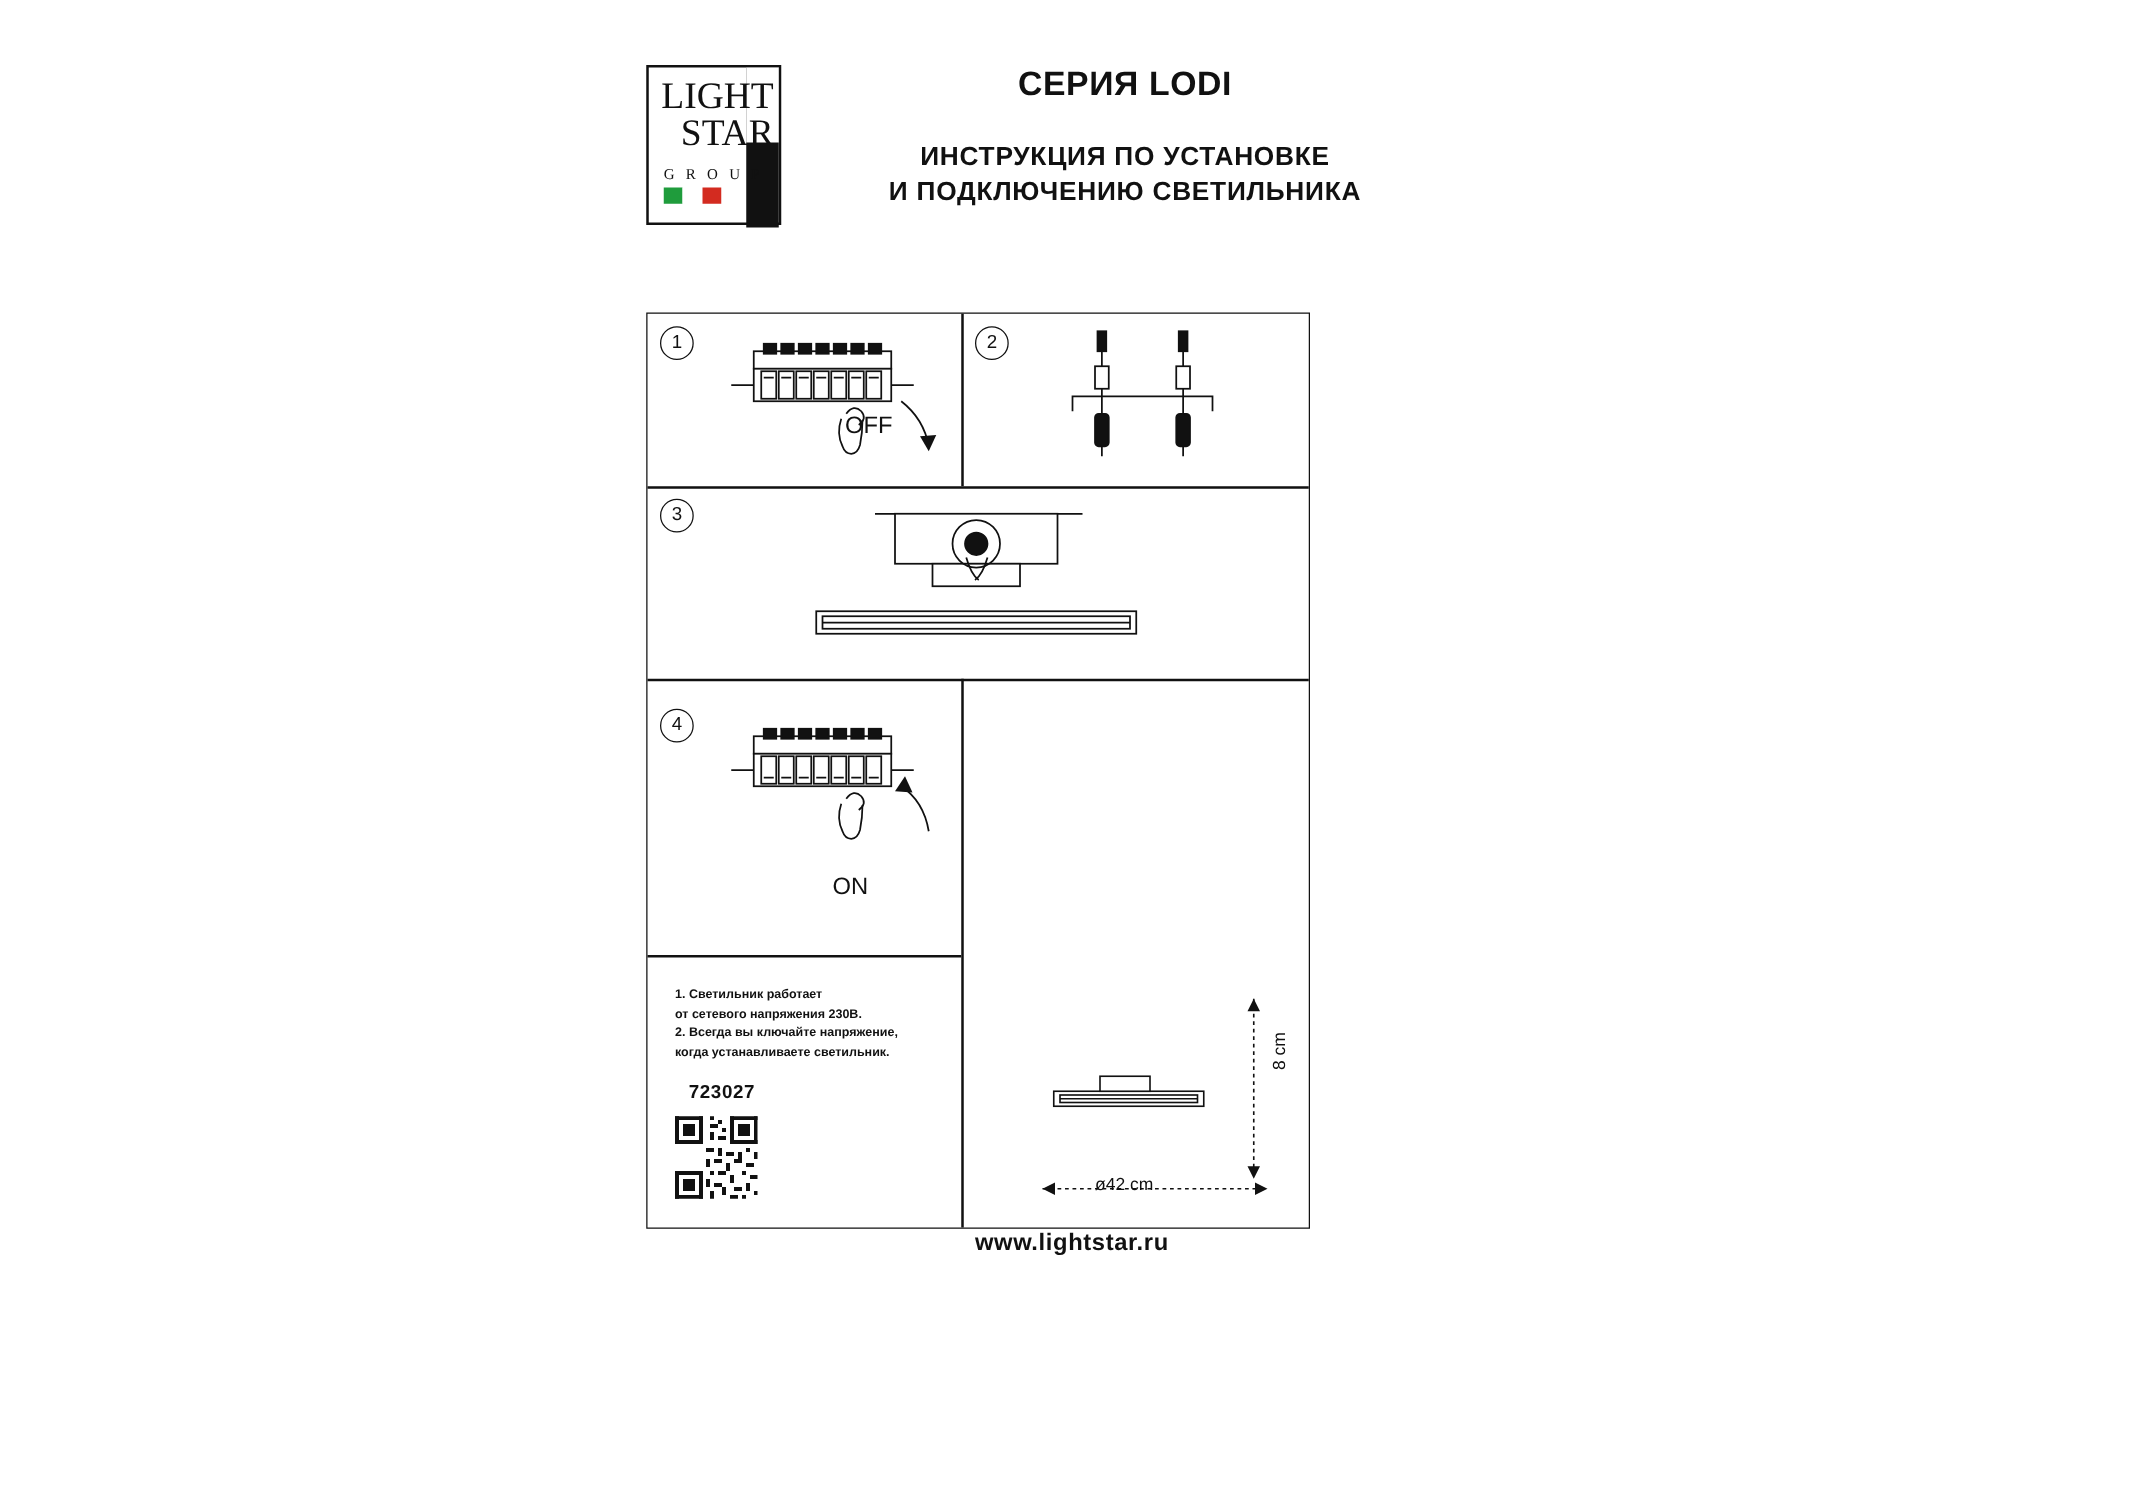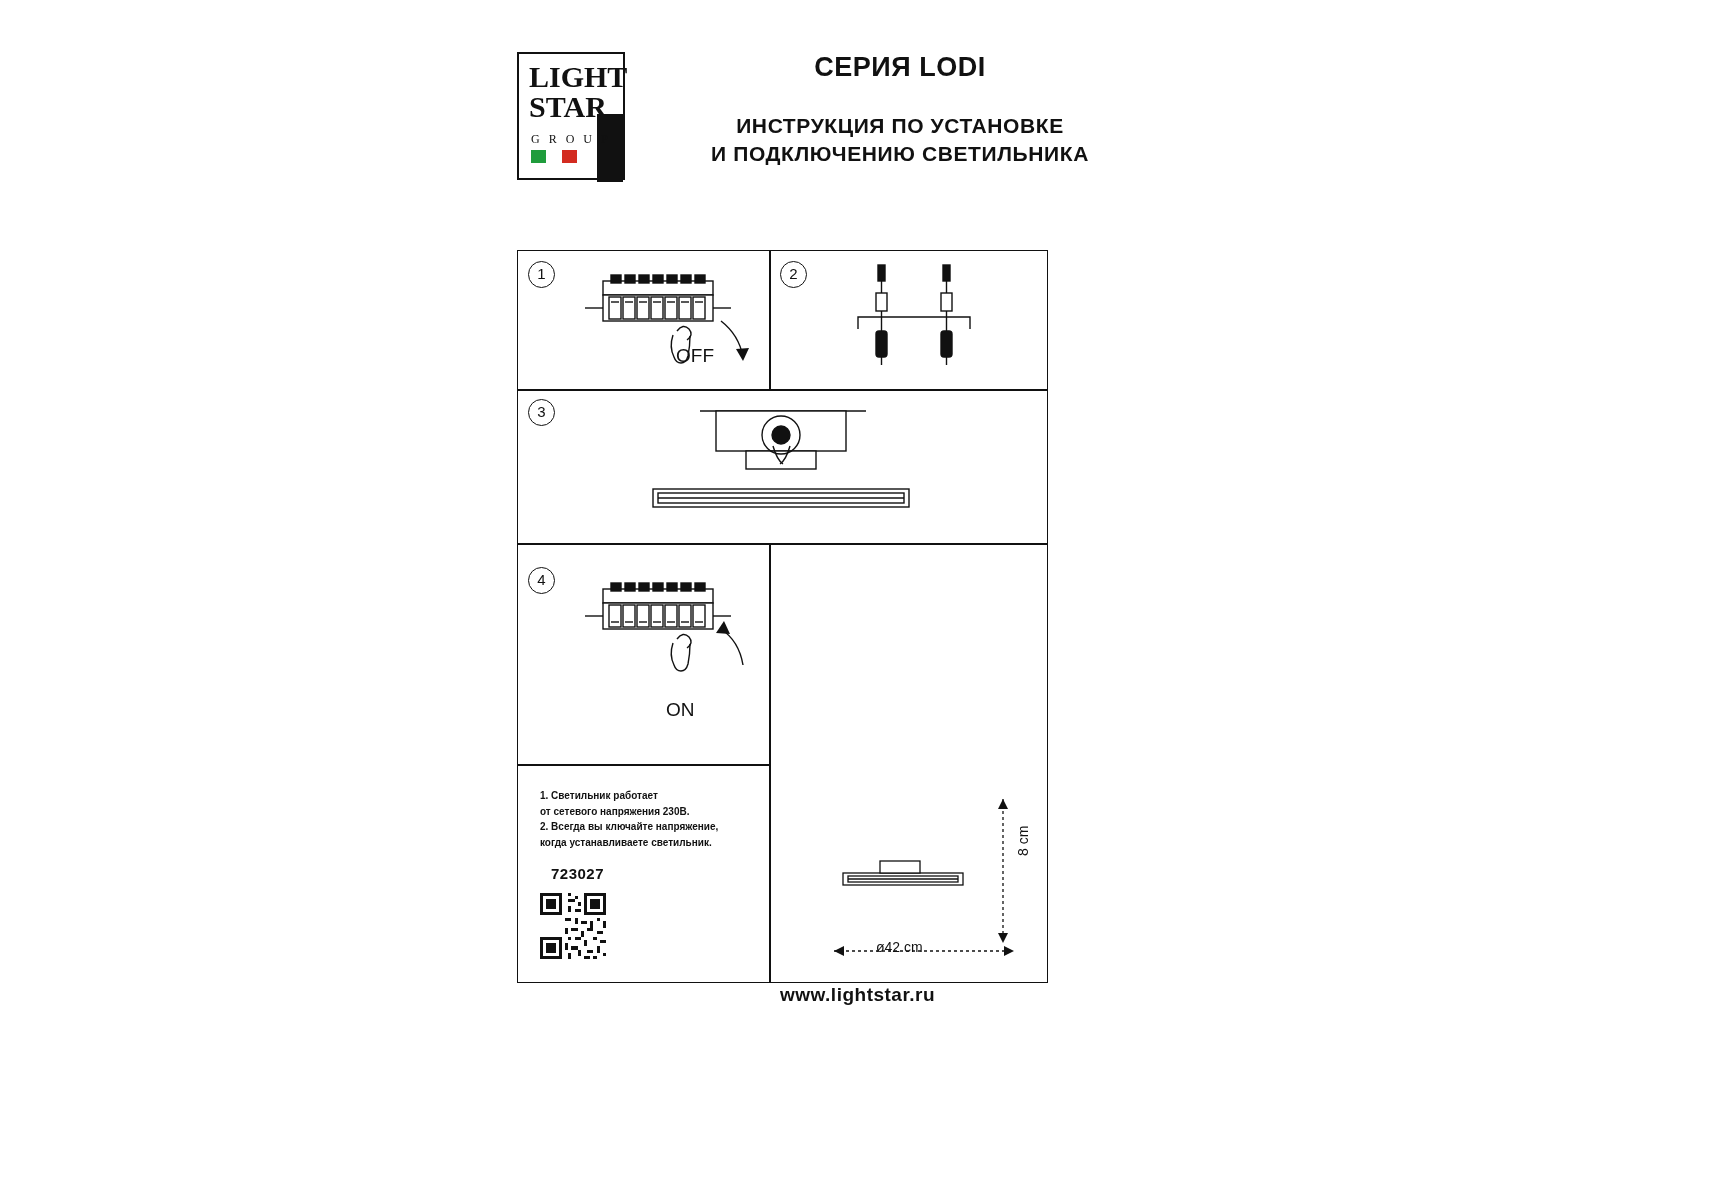--- a/index.html
+++ b/index.html
@@ -23,25 +23,26 @@
     height: 128px;
     border: 2px solid #111;
     box-sizing: border-box;
     background: #fff;
   }
   .logo-box .logo-text {
     position: absolute;
     left: 10px;
     top: 8px;
     font-family: "Liberation Serif", serif;
-    font-weight: bold;
+    font-weight: normal;
     font-size: 30px;
     line-height: 30px;
     letter-spacing: 0px;
     color: #111;
+    text-align: right;
   }
   .logo-box .logo-sub {
     position: absolute;
     left: 12px;
     top: 78px;
     font-family: "Liberation Serif", serif;
     font-size: 12px;
     letter-spacing: 3px;
     color: #111;
   }
@@ -251,21 +252,21 @@
         <line x1="80" y1="41" x2="88" y2="41"></line>
       <line x1="94" y1="41" x2="102" y2="41"></line>
         <line x1="108" y1="41" x2="116" y2="41"></line>
       <line x1="122" y1="41" x2="130" y2="41"></line>
       <path d="M104 70 q6 -8 12 -2 q5 6 -2 11"></path>
       <path d="M100 74 q-4 12 1 22 q2 6 7 6 q5 0 7 -7 q2 -10 2 -20"></path>
       <path d="M148 60 q18 14 22 36"></path>
       <path d="M163 88 l7 12 l6 -13 z" fill="#111" stroke="none"></path>
     </g>
   </svg>
-  <div class="label" style="left:158px; top:94px;">OFF</div>
+  <div class="label" style="left:158px; top:79px;">OFF</div>
 
   <div class="step-num" style="left:262px; top:10px;">2</div>
   <svg style="position:absolute; left:320px; top:8px;" width="160" height="120" viewBox="0 0 160 120">
     <g stroke="#111" stroke-width="1.4" fill="none">
       <rect x="40" y="6" width="7" height="16" fill="#111"></rect>
       <line x1="43.5" y1="22" x2="43.5" y2="34"></line>
       <rect x="38" y="34" width="11" height="18" fill="#fff"></rect>
       <line x1="43.5" y1="52" x2="43.5" y2="72"></line>
       <rect x="38" y="72" width="11" height="26" rx="3" fill="#111"></rect>
       <line x1="43.5" y1="98" x2="43.5" y2="106"></line>

